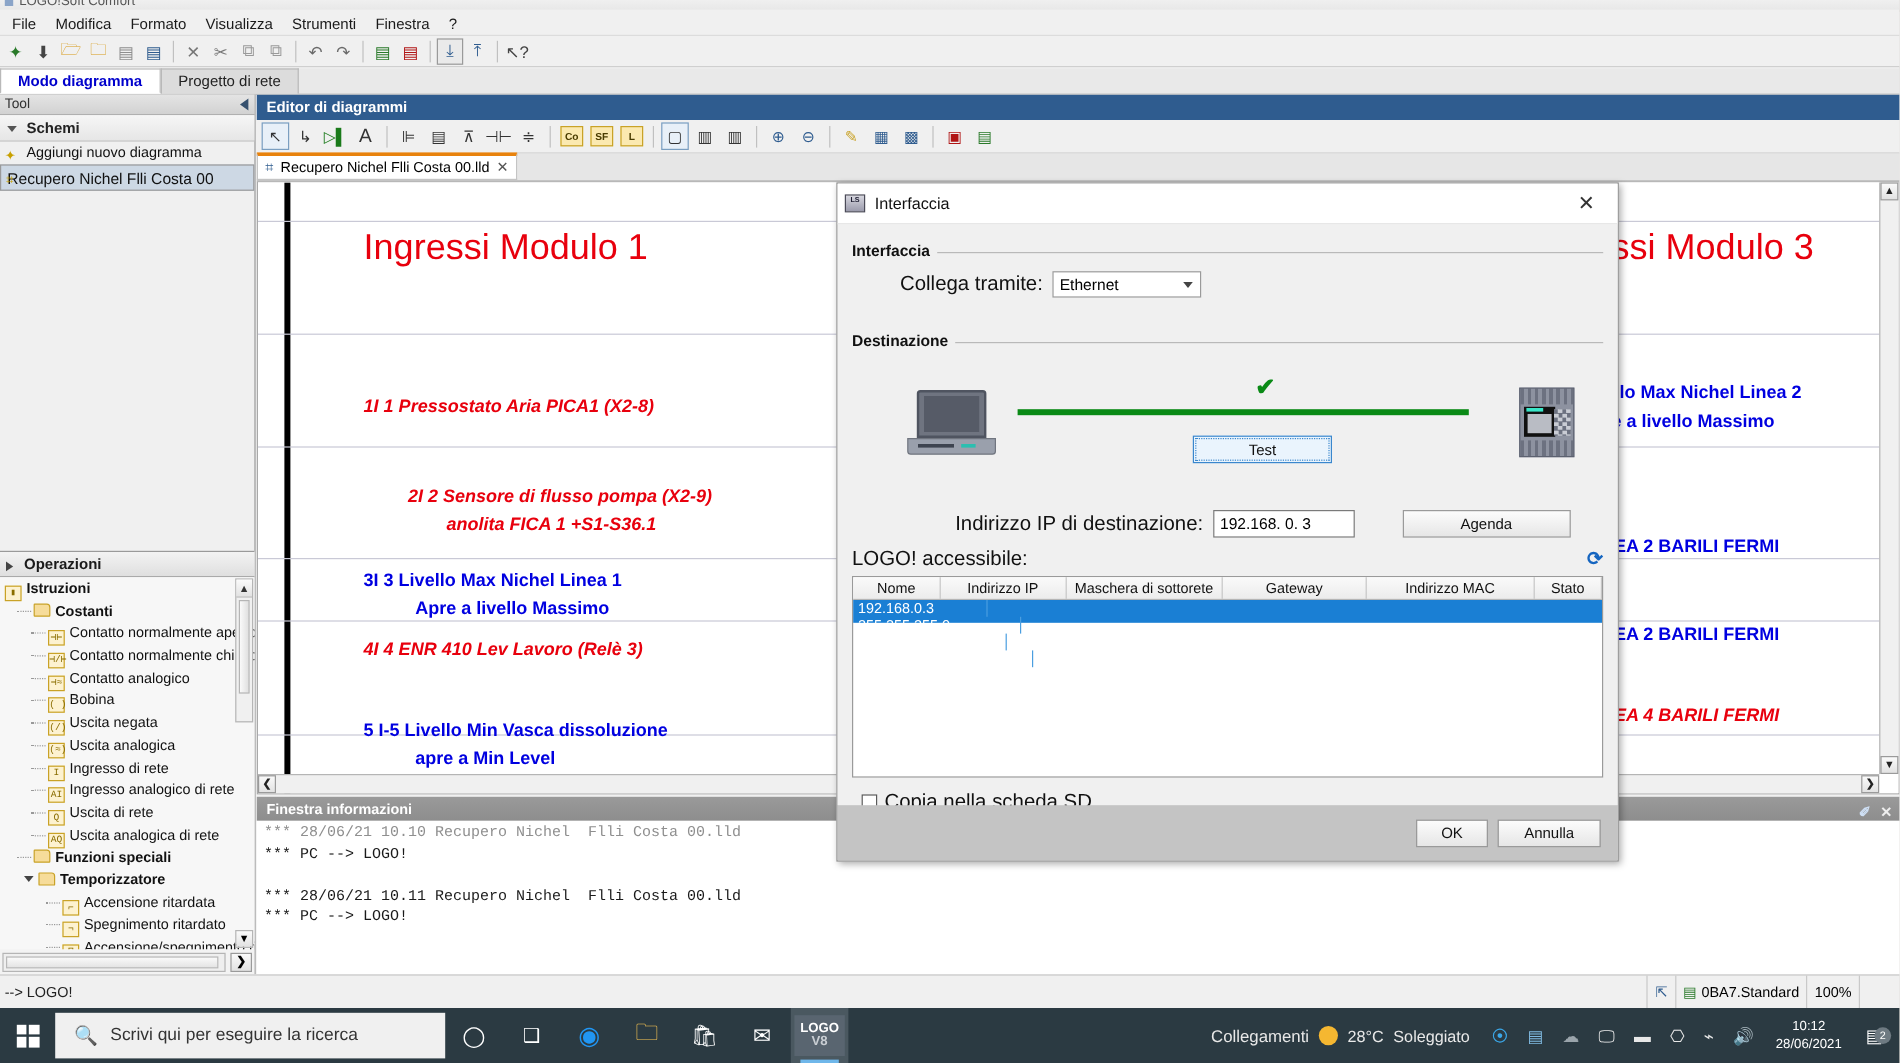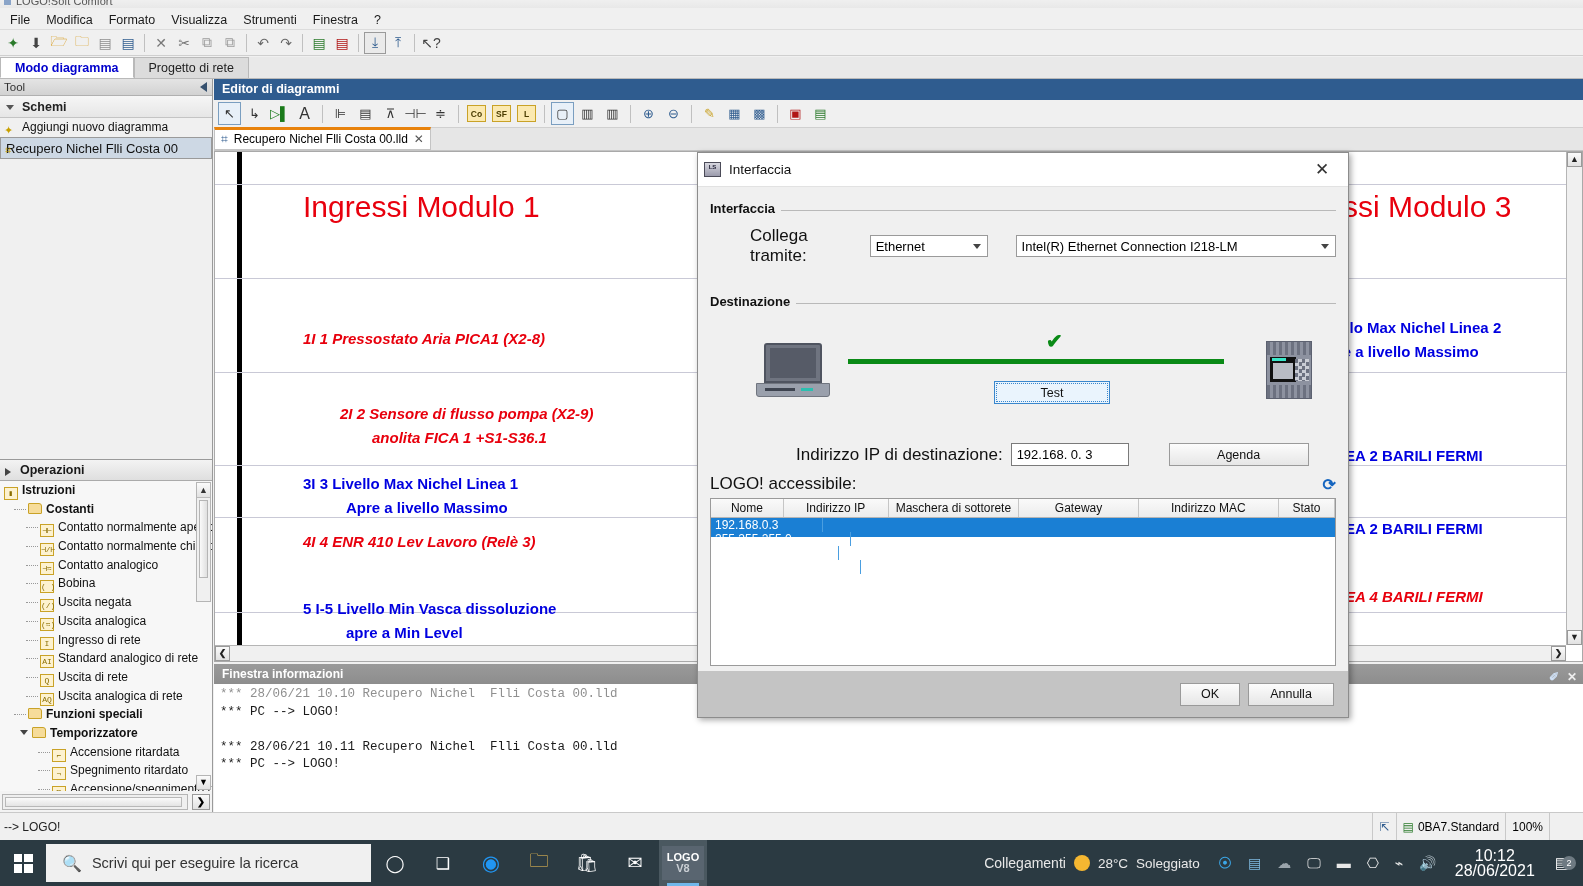--- a/index.html
+++ b/index.html
@@ -209,21 +209,21 @@
   .tb-start{ width:46px; height:46px; display:flex; align-items:center; justify-content:center;}
   .winlogo{ width:19px;height:19px;display:grid;grid-template-columns:1fr 1fr;grid-template-rows:1fr 1fr;gap:2px;}
   .winlogo i{ background:#fff; display:block;}
   .tb-search{ width:325px; height:38px; background:#f0f0f0; display:flex; align-items:center; gap:10px; padding-left:16px;
               color:#333; font-size:14.5px;}
   .tb-icon{ width:48px;height:46px;display:flex;align-items:center;justify-content:center;position:relative;}
   .tb-icon.active{ background:#4a5860; }
   .tb-icon.active:after{ content:""; position:absolute; left:8px; right:8px; bottom:0; height:3px; background:#6fb7ea;}
   .tray{ margin-left:auto; display:flex; align-items:center; gap:0; padding-right:4px; color:#fff;}
   .tray .ti{ padding:0 8px; font-size:14px; color:#e8e8e8; display:flex; align-items:center;}
-  .clock{ text-align:center; font-size:16px; line-height:15px; color:#fff; padding:0 10px;}
+  .clock{ text-align:center; font-size:11px; line-height:15px; color:#fff; padding:0 10px;}
   .weather{ display:flex; align-items:center; gap:8px; color:#e9e9e9; font-size:13.5px; padding-right:10px;}
   .sun{ width:16px;height:16px;border-radius:50%;background:#f5b731;}
   .notif{ position:relative; padding:0 10px; color:#fff; font-size:15px;}
   .notif .badge{ position:absolute; right:3px; bottom:2px; background:#6e7a82; color:#fff; border-radius:50%;
                  width:14px;height:14px;font-size:9px;display:flex;align-items:center;justify-content:center;}
   .logo-tile{ width:42px;height:34px;background:#596570;display:flex;flex-direction:column;align-items:center;
               justify-content:center;color:#fff;font-weight:bold;font-size:11px;line-height:11px;}
   .logo-tile .v8{ color:#c9ced3; font-size:11px;}
 </style>
 </head>
@@ -323,21 +323,21 @@
         <div class="tnode" style="padding-left:26px;">
           <span class="dotline"></span><span class="ico">(/)</span><span class="tlabel">Uscita negata</span>
         </div>
         <div class="tnode" style="padding-left:26px;">
           <span class="dotline"></span><span class="ico">(≈)</span><span class="tlabel">Uscita analogica</span>
         </div>
         <div class="tnode" style="padding-left:26px;">
           <span class="dotline"></span><span class="ico">I</span><span class="tlabel">Ingresso di rete</span>
         </div>
         <div class="tnode" style="padding-left:26px;">
-          <span class="dotline"></span><span class="ico">AI</span><span class="tlabel">Standard analogico di rete</span>
+          <span class="dotline"></span><span class="ico">AI</span><span class="tlabel">Ingresso analogico di rete</span>
         </div>
         <div class="tnode" style="padding-left:26px;">
           <span class="dotline"></span><span class="ico">Q</span><span class="tlabel">Uscita di rete</span>
         </div>
         <div class="tnode" style="padding-left:26px;">
           <span class="dotline"></span><span class="ico">AQ</span><span class="tlabel">Uscita analogica di rete</span>
         </div>
         <div class="tnode bold" style="padding-left:14px;">
           <span class="dotline"></span><span class="folder"></span><span class="tlabel">Funzioni speciali</span>
         </div>
@@ -495,24 +495,20 @@
 
       <div class="grp-line">
         <span class="rule"></span>
         <span class="grp-label">Interfaccia</span>
       </div>
 
       <div class="row" style="margin:10px 0 0 40px;">
         <span class="lbl">Collega tramite:</span>
         <div class="sel" style="width:124px;">
           <span>Ethernet</span>
-          <span class="chev"></span>
-        </div>
-        <div class="sel" style="width:340px;margin-left:20px;">
-          <span>Intel(R) Ethernet Connection I218-LM</span>
           <span class="chev"></span>
         </div>
       </div>
 
       <div class="grp-line" style="margin-top:28px;">
         <span class="rule"></span>
         <span class="grp-label">Destinazione</span>
       </div>
 
       <div style="position:relative;height:120px;margin-top:6px;">

